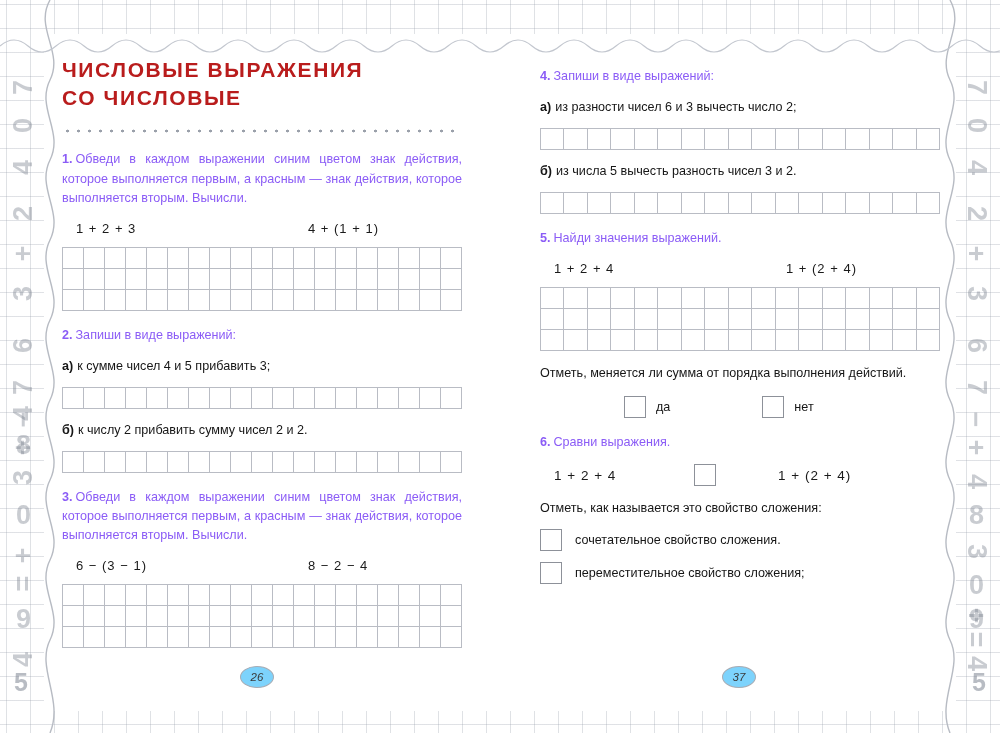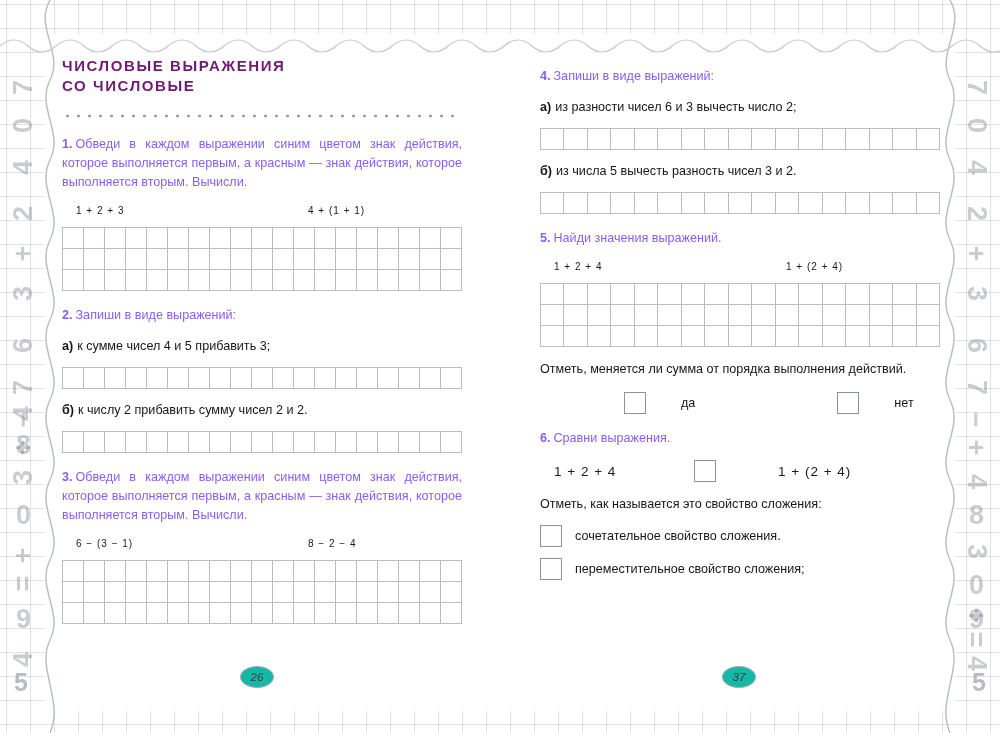--- a/index.html
+++ b/index.html
@@ -79,25 +79,25 @@
   }
   .page-col {
     position: absolute;
     top: 56px;
     width: 400px;
   }
   .page-left  { left: 62px; }
   .page-right { left: 540px; }
 
   .title {
-    font-size: 15px;
+    font-size: 21px;
     font-weight: 700;
     letter-spacing: 1.6px;
     line-height: 1.32;
-    color: #701a75;
+    color: #b91c1c;
     font-family: "Liberation Sans", sans-serif;
   }
 
   .dots-divider {
     margin-top: 16px;
     height: 8px;
     background-image: radial-gradient(circle, #9aa0aa 1.35px, transparent 1.6px);
     background-size: 11px 8px;
     background-repeat: repeat-x;
     background-position: 0 center;
@@ -129,21 +129,21 @@
     font-size: 12.6px;
     line-height: 1.5;
     color: #161616;
     text-align: justify;
   }
 
   .expr-row {
     display: flex;
     margin-top: 13px;
     padding-left: 14px;
-    font-size: 10px;
+    font-size: 13px;
     color: #1a1a1a;
     letter-spacing: 1px;
   }
   .expr-row .e1 { width: 232px; }
   .expr-row .e2 { }
 
   
   .grid {
     margin-top: 11px;
     display: grid;
@@ -156,21 +156,21 @@
     border-bottom: 1px solid #b9bcc4;
     height: 21px;
   }
 
   
   .cb-row {
     display: flex;
     align-items: center;
     margin-top: 13px;
   }
-  .cb-row.centered { padding-left: 84px; gap: 25px; }
+  .cb-row.centered { padding-left: 84px; }
   .cb {
     width: 22px; height: 22px;
     border: 1px solid #8d9199;
     background: #fff;
     flex: 0 0 auto;
   }
   .cb-label {
     font-size: 12.6px;
     color: #161616;
     margin-left: 10px;
@@ -200,21 +200,21 @@
     position: absolute;
     width: 34px; height: 22px;
     border: 1px solid #a8acb4;
     border-radius: 50%;
     display: flex;
     align-items: center;
     justify-content: center;
     font-size: 11.5px;
     font-style: italic;
     color: #3a3a3a;
-    background: #14b8a6;
+    background: #7dd3fc;
   }
   .pn-left  { left: 240px; top: 666px; }
   .pn-right { left: 722px; top: 666px; }
 </style>
 </head>
 <body>
 
 <div id="page">
 
   <div class="paper-bg"></div>

